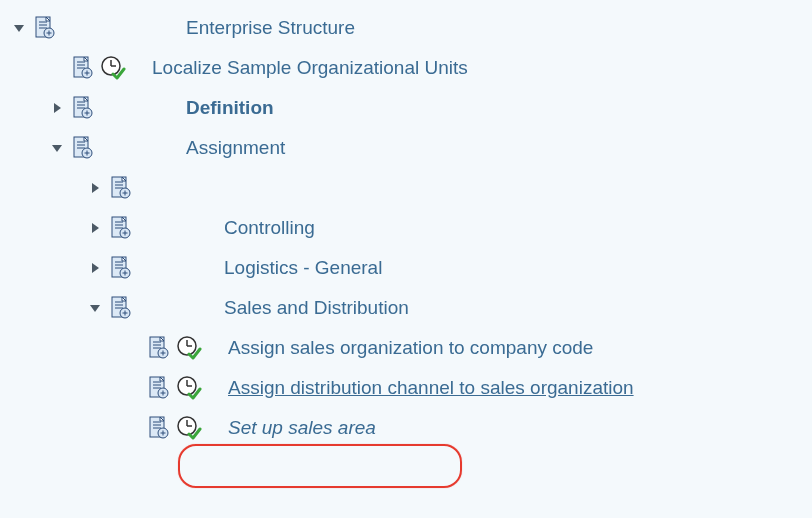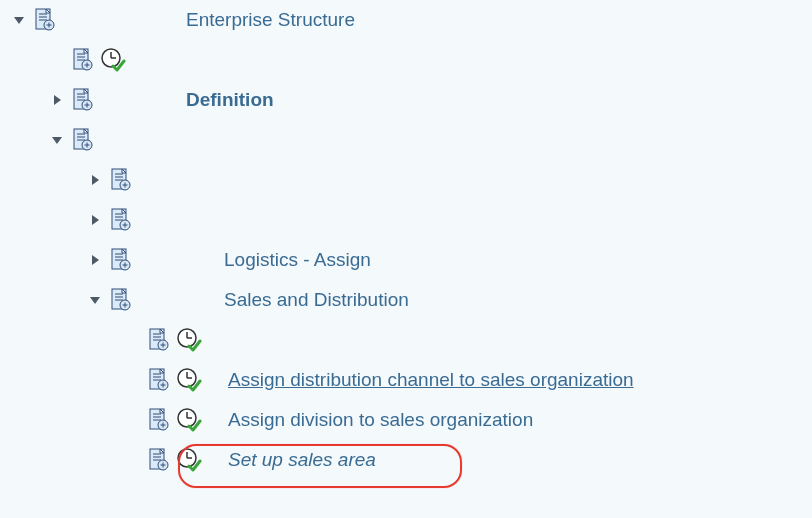--- a/index.html
+++ b/index.html
@@ -7,20 +7,21 @@
     padding: 0;
     width: 812px;
     height: 518px;
     background: #f4f9fc;
     font-family: "Segoe UI", Arial, sans-serif;
     font-size: 19px;
     color: #3a6b93;
     overflow: hidden;
   }
   .tree {
+    padding-top: 8px;
     padding-left: 8px;
     text-align: center;
   }
   .row {
     display: flex;
     align-items: center;
     height: 40px;
   }
   .cell-toggle {
     width: 22px;
@@ -116,20 +117,21 @@
       <div class="cell-doc">
         <svg width="22" height="24" viewBox="0 0 22 24">
           <use href="#doc-icon"></use>
         </svg>
       </div>
       <div class="cell-clock">
         <svg width="26" height="26" viewBox="0 0 26 26">
           <use href="#clock-icon"></use>
         </svg>
       </div>
+      <div class="cell-label" style="padding-left: 22px;">Localize Sample Organizational Units</div>
     </div>
     <div class="row">
       <div class="indent" style="width: 38px;"></div>
       <div class="cell-toggle">
         <div class="tri right"></div>
       </div>
       <div class="cell-doc">
         <svg width="22" height="24" viewBox="0 0 22 24">
           <use href="#doc-icon"></use>
         </svg>
@@ -141,57 +143,59 @@
       <div class="indent" style="width: 38px;"></div>
       <div class="cell-toggle">
         <div class="tri down"></div>
       </div>
       <div class="cell-doc">
         <svg width="22" height="24" viewBox="0 0 22 24">
           <use href="#doc-icon"></use>
         </svg>
       </div>
       <div class="cell-clock"></div>
-    </div>
-    <div class="row">
-      <div class="indent" style="width: 76px;"></div>
-      <div class="cell-toggle">
-        <div class="tri right"></div>
-      </div>
-      <div class="cell-doc">
-        <svg width="22" height="24" viewBox="0 0 22 24">
-          <use href="#doc-icon"></use>
-        </svg>
-      </div>
-      <div class="cell-clock"></div>
-    </div>
-    <div class="row">
-      <div class="indent" style="width: 76px;"></div>
-      <div class="cell-toggle">
-        <div class="tri right"></div>
-      </div>
-      <div class="cell-doc">
-        <svg width="22" height="24" viewBox="0 0 22 24">
-          <use href="#doc-icon"></use>
-        </svg>
-      </div>
-      <div class="cell-clock"></div>
-    </div>
-    <div class="row">
-      <div class="indent" style="width: 76px;"></div>
-      <div class="cell-toggle">
-        <div class="tri right"></div>
-      </div>
-      <div class="cell-doc">
-        <svg width="22" height="24" viewBox="0 0 22 24">
-          <use href="#doc-icon"></use>
-        </svg>
-      </div>
-      <div class="cell-clock"></div>
-      <div class="cell-label" style="padding-left: 56px;">Logistics - Assign</div>
+      <div class="cell-label" style="padding-left: 56px;">Assignment</div>
+    </div>
+    <div class="row">
+      <div class="indent" style="width: 76px;"></div>
+      <div class="cell-toggle">
+        <div class="tri right"></div>
+      </div>
+      <div class="cell-doc">
+        <svg width="22" height="24" viewBox="0 0 22 24">
+          <use href="#doc-icon"></use>
+        </svg>
+      </div>
+      <div class="cell-clock"></div>
+    </div>
+    <div class="row">
+      <div class="indent" style="width: 76px;"></div>
+      <div class="cell-toggle">
+        <div class="tri right"></div>
+      </div>
+      <div class="cell-doc">
+        <svg width="22" height="24" viewBox="0 0 22 24">
+          <use href="#doc-icon"></use>
+        </svg>
+      </div>
+      <div class="cell-clock"></div>
+      <div class="cell-label" style="padding-left: 56px;">Controlling</div>
+    </div>
+    <div class="row">
+      <div class="indent" style="width: 76px;"></div>
+      <div class="cell-toggle">
+        <div class="tri right"></div>
+      </div>
+      <div class="cell-doc">
+        <svg width="22" height="24" viewBox="0 0 22 24">
+          <use href="#doc-icon"></use>
+        </svg>
+      </div>
+      <div class="cell-clock"></div>
+      <div class="cell-label" style="padding-left: 56px;">Logistics - General</div>
     </div>
     <div class="row">
       <div class="indent" style="width: 76px;"></div>
       <div class="cell-toggle">
         <div class="tri down"></div>
       </div>
       <div class="cell-doc">
         <svg width="22" height="24" viewBox="0 0 22 24">
           <use href="#doc-icon"></use>
         </svg>
@@ -205,20 +209,21 @@
       <div class="cell-doc">
         <svg width="22" height="24" viewBox="0 0 22 24">
           <use href="#doc-icon"></use>
         </svg>
       </div>
       <div class="cell-clock">
         <svg width="26" height="26" viewBox="0 0 26 26">
           <use href="#clock-icon"></use>
         </svg>
       </div>
+      <div class="cell-label" style="padding-left: 22px;">Assign sales organization to company code</div>
     </div>
     <div class="row">
       <div class="indent" style="width: 114px;"></div>
       <div class="cell-toggle"></div>
       <div class="cell-doc">
         <svg width="22" height="24" viewBox="0 0 22 24">
           <use href="#doc-icon"></use>
         </svg>
       </div>
       <div class="cell-clock">
@@ -234,32 +239,17 @@
       <div class="cell-doc">
         <svg width="22" height="24" viewBox="0 0 22 24">
           <use href="#doc-icon"></use>
         </svg>
       </div>
       <div class="cell-clock">
         <svg width="26" height="26" viewBox="0 0 26 26">
           <use href="#clock-icon"></use>
         </svg>
       </div>
-      <div class="cell-label" style="padding-left: 22px;">Assign division to sales organization</div>
-    </div>
-    <div class="row">
-      <div class="indent" style="width: 114px;"></div>
-      <div class="cell-toggle"></div>
-      <div class="cell-doc">
-        <svg width="22" height="24" viewBox="0 0 22 24">
-          <use href="#doc-icon"></use>
-        </svg>
-      </div>
-      <div class="cell-clock">
-        <svg width="26" height="26" viewBox="0 0 26 26">
-          <use href="#clock-icon"></use>
-        </svg>
-      </div>
       <div class="cell-label" style="padding-left: 22px; font-style: italic;">Set up sales area</div>
     </div>
   </div>
 
 <div class="callout" style="left: 178px; top: 444px; width: 280px; height: 40px;"></div>
 
 </body></html>

